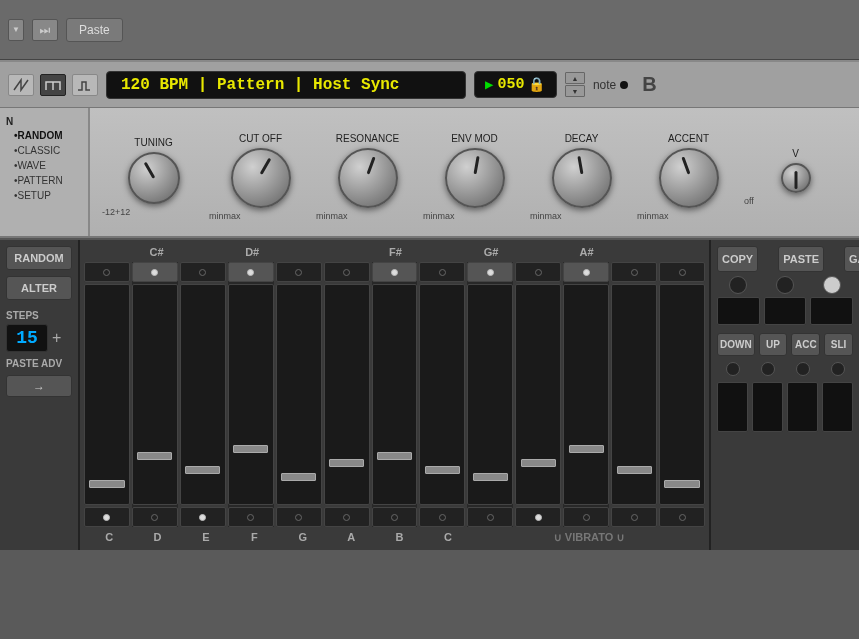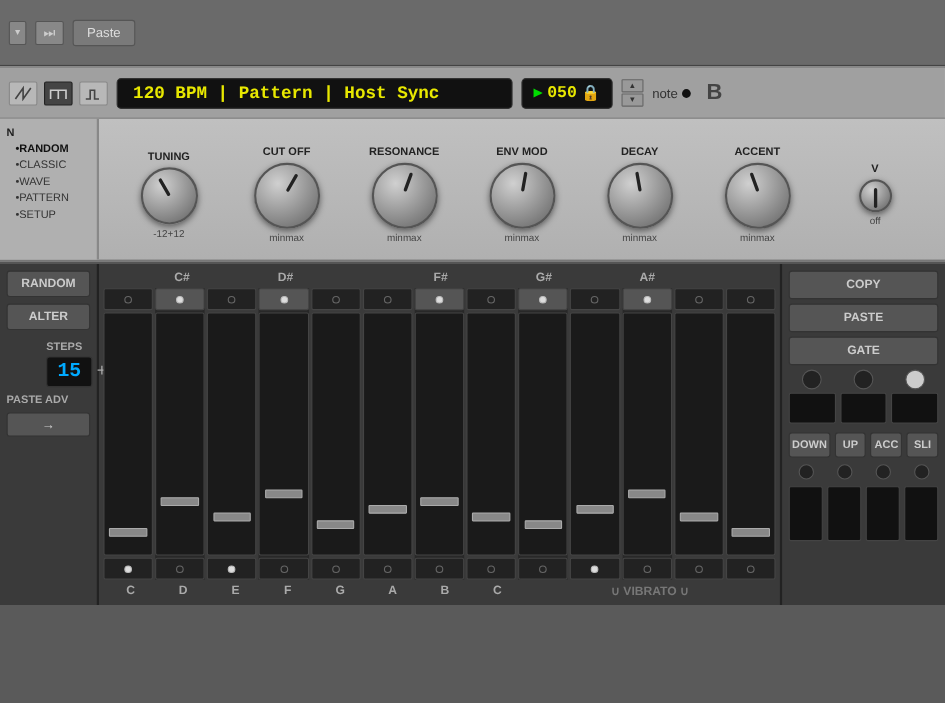--- a/index.html
+++ b/index.html
@@ -193,21 +193,21 @@
       gap: 0;
     }
     .knob-group {
       display: flex;
       flex-direction: column;
       align-items: center;
       flex: 1;
     }
     .knob-label {
       font-size: 10px;
-      font-weight: bold;
+      font-weight: normal;
       color: #222;
       margin-bottom: 4px;
       text-align: left;
     }
     .knob {
       width: 52px;
       height: 52px;
       border-radius: 50%;
       background: radial-gradient(circle at 35% 30%, #d0d0d0, #606060);
       border: 2px solid #555;
@@ -222,21 +222,21 @@
       height: 18px;
       background: #222;
       top: 6px;
       left: 50%;
       transform: translateX(-50%) rotate(var(--rotation, 0deg));
       transform-origin: bottom center;
       border-radius: 2px;
     }
     .knob-range {
       display: flex;
-      justify-content: center;
+      justify-content: flex-start;
       width: 100%;
       font-size: 9px;
       color: #444;
       margin-top: 3px;
       padding: 0 2px;
     }
     .knob-large {
       width: 60px;
       height: 60px;
     }
@@ -244,42 +244,41 @@
     
     .sequencer-section {
       background: #3a3a3a;
       height: 310px;
       display: flex;
       position: relative;
     }
 
     
     .left-controls {
-      width: 90px;
+      width: 80px;
       background: #3a3a3a;
       border-right: 2px solid #222;
       display: flex;
       flex-direction: column;
       padding: 6px 6px;
       gap: 6px;
     }
     .ctrl-btn {
       background: #555;
       border: 1px solid #333;
       border-radius: 3px;
       color: #ccc;
       font-size: 11px;
       font-weight: bold;
       text-align: center;
       padding: 5px 4px;
       cursor: pointer;
     }
     .steps-section {
       margin-top: 4px;
-      margin-left: 36px;
     }
     .steps-label {
       color: #aaa;
       font-size: 10px;
       font-weight: bold;
       margin-bottom: 3px;
     }
     .steps-row {
       display: flex;
       align-items: center;
@@ -445,22 +444,21 @@
       background: #3a3a3a;
       border-left: 2px solid #222;
       display: flex;
       flex-direction: column;
       padding: 6px 6px;
       gap: 4px;
     }
 
     .right-top-row {
       display: flex;
-      gap: 4px;
-      flex-direction: column;
+      gap: 20px;
     }
     .right-btn {
       flex: 1;
       background: #555;
       border: 1px solid #333;
       border-radius: 3px;
       color: #ccc;
       font-size: 11px;
       font-weight: bold;
       text-align: center;

